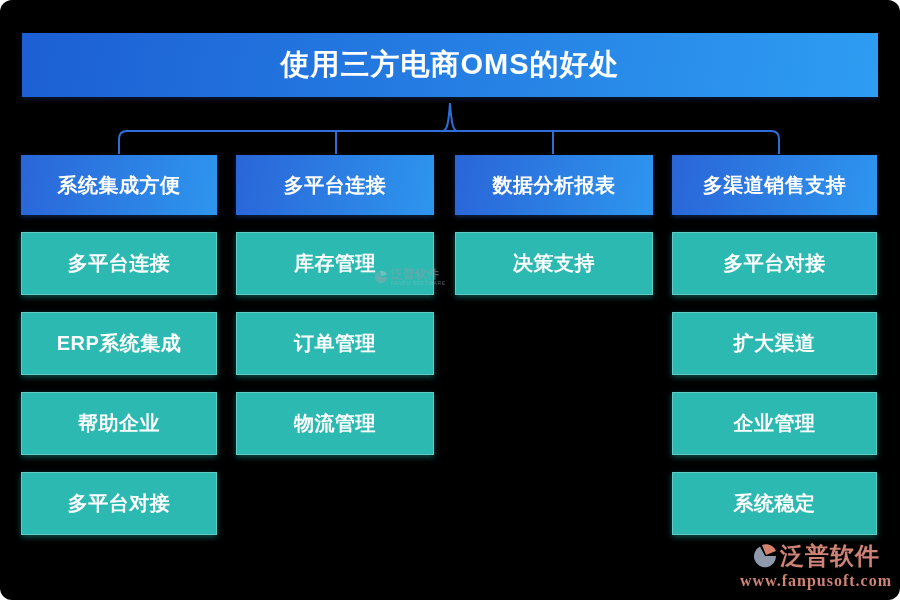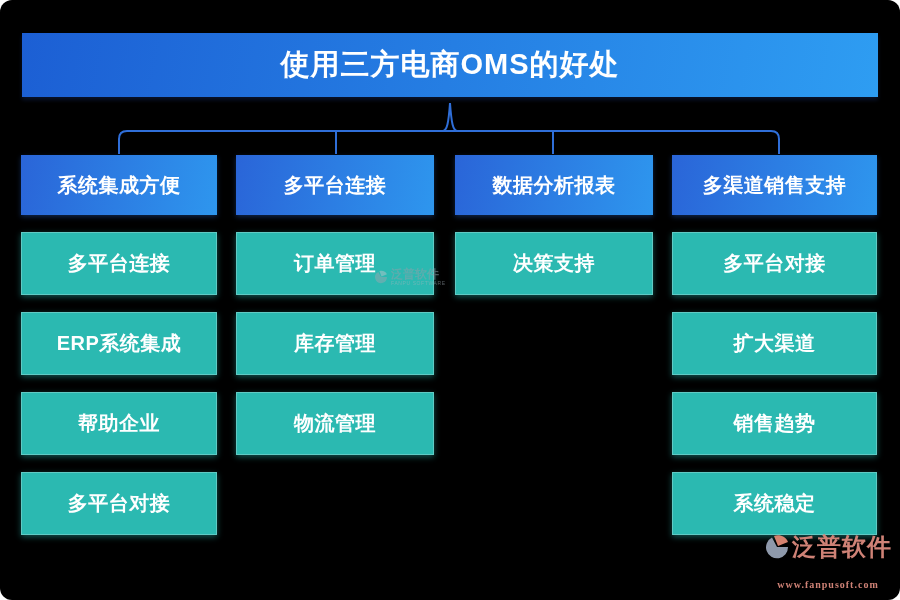--- a/index.html
+++ b/index.html
@@ -47,21 +47,21 @@
     opacity:0.5;pointer-events:none;
   }
   .wm-text{display:flex;flex-direction:column;line-height:1;}
   .wm-cn{font-size:12px;font-weight:bold;color:#8fa0aa;}
   .wm-en{font-size:5px;color:#a8b4bc;letter-spacing:0.6px;margin-top:1px;}
   
   .footer-logo{position:absolute;right:8px;bottom:10px;display:flex;flex-direction:column;align-items:center;}
   .fl-row{display:flex;align-items:center;gap:2px;}
   .fl-title{font-size:24px;font-weight:bold;color:#cf8276;letter-spacing:1px;}
   .fl-url{
-    font-size:10px;font-weight:bold;color:#cf8276;margin-top:16px;
+    font-size:16px;font-weight:bold;color:#cf8276;margin-top:0;
     font-family:"Liberation Serif","DejaVu Serif",serif;letter-spacing:1px;
   }
 </style>
 </head>
 <body>
 
 <div class="canvas">
 
   <div class="title-bar">使用三方电商OMS的好处</div>
 
@@ -75,35 +75,35 @@
   <div class="col c1">
     <div class="hdr">系统集成方便</div>
     <div class="item first">多平台连接</div>
     <div class="item">ERP系统集成</div>
     <div class="item">帮助企业</div>
     <div class="item">多平台对接</div>
   </div>
 
   <div class="col c2">
     <div class="hdr">多平台连接</div>
+    <div class="item">库存管理</div>
     <div class="item first">订单管理</div>
-    <div class="item">库存管理</div>
     <div class="item">物流管理</div>
   </div>
 
   <div class="col c3">
     <div class="hdr">数据分析报表</div>
     <div class="item">决策支持</div>
   </div>
 
   <div class="col c4">
     <div class="hdr">多渠道销售支持</div>
     <div class="item first">多平台对接</div>
     <div class="item">扩大渠道</div>
-    <div class="item">销售趋势</div>
+    <div class="item">企业管理</div>
     <div class="item">系统稳定</div>
   </div>
 
   <div class="watermark">
     <svg width="14" height="14" viewBox="0 0 26 26">
       <path d="M24,13 A11,11 0 1,1 8,3.5 L13,13 Z" fill="#9aa7b0"></path>
       <path d="M10,2 C16,0 22,3 24,8 L14,12 Z" fill="#b9c3ca"></path>
     </svg>
     <div class="wm-text">
       <span class="wm-cn">泛普软件</span>

